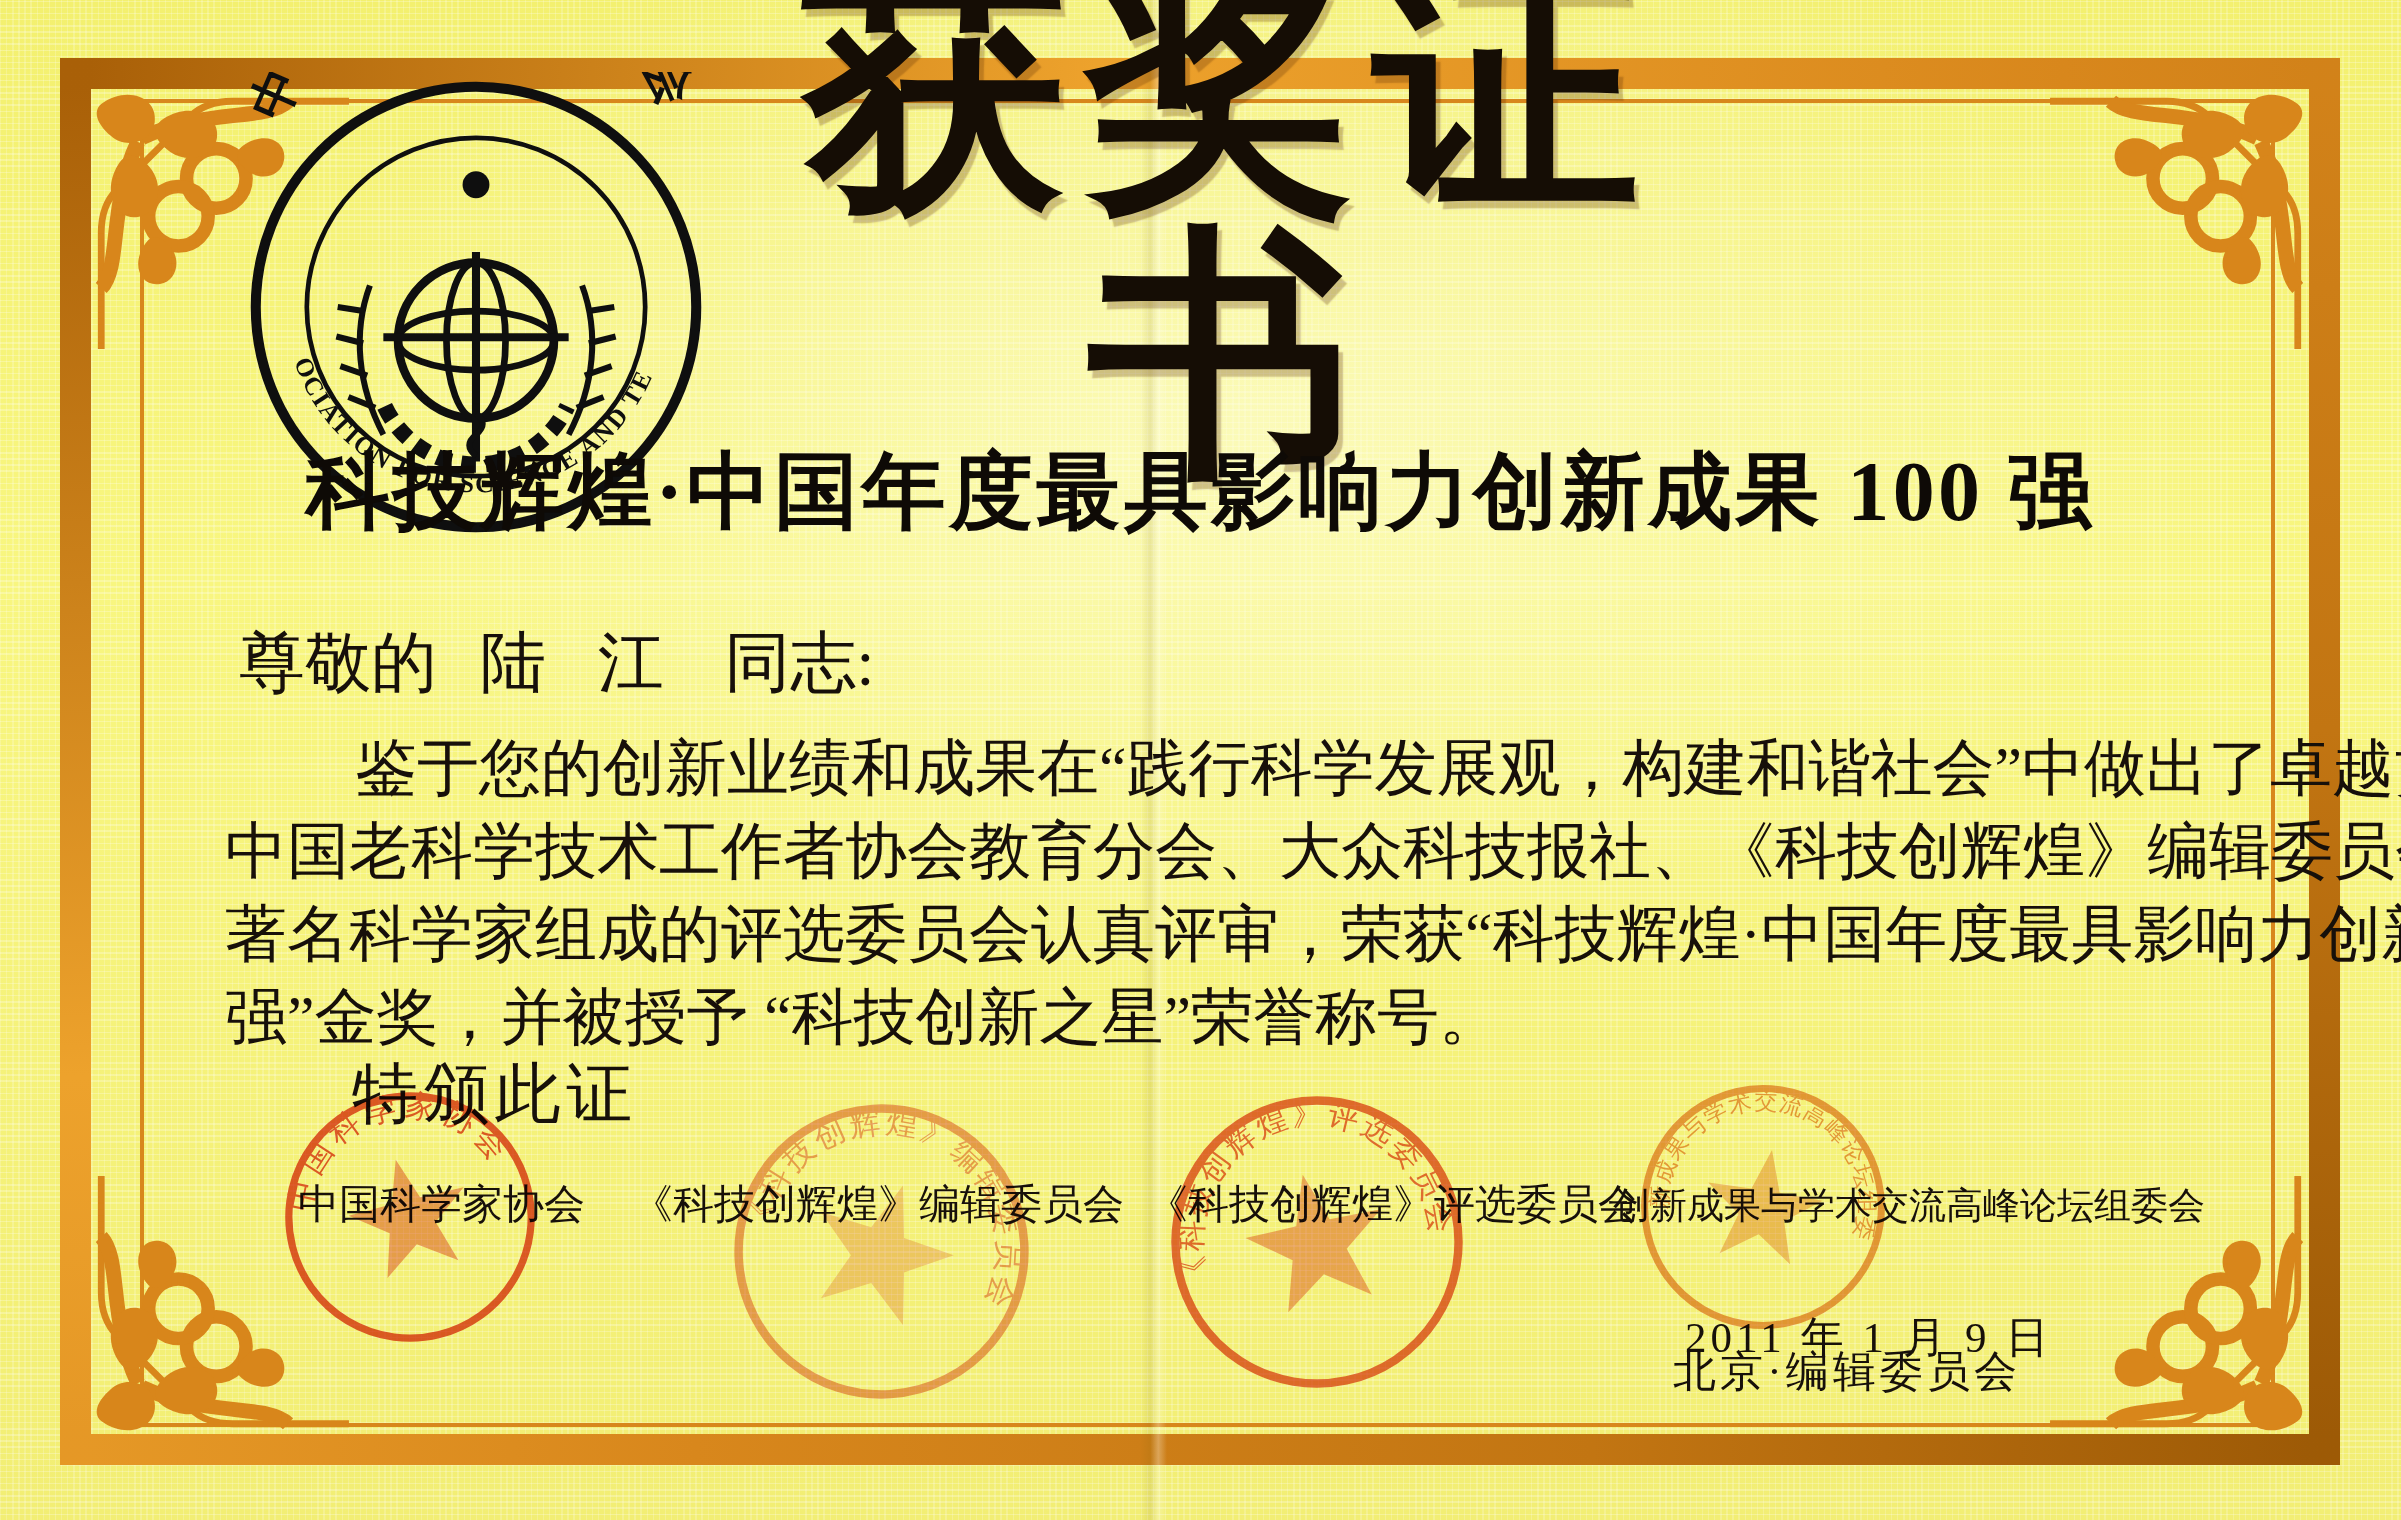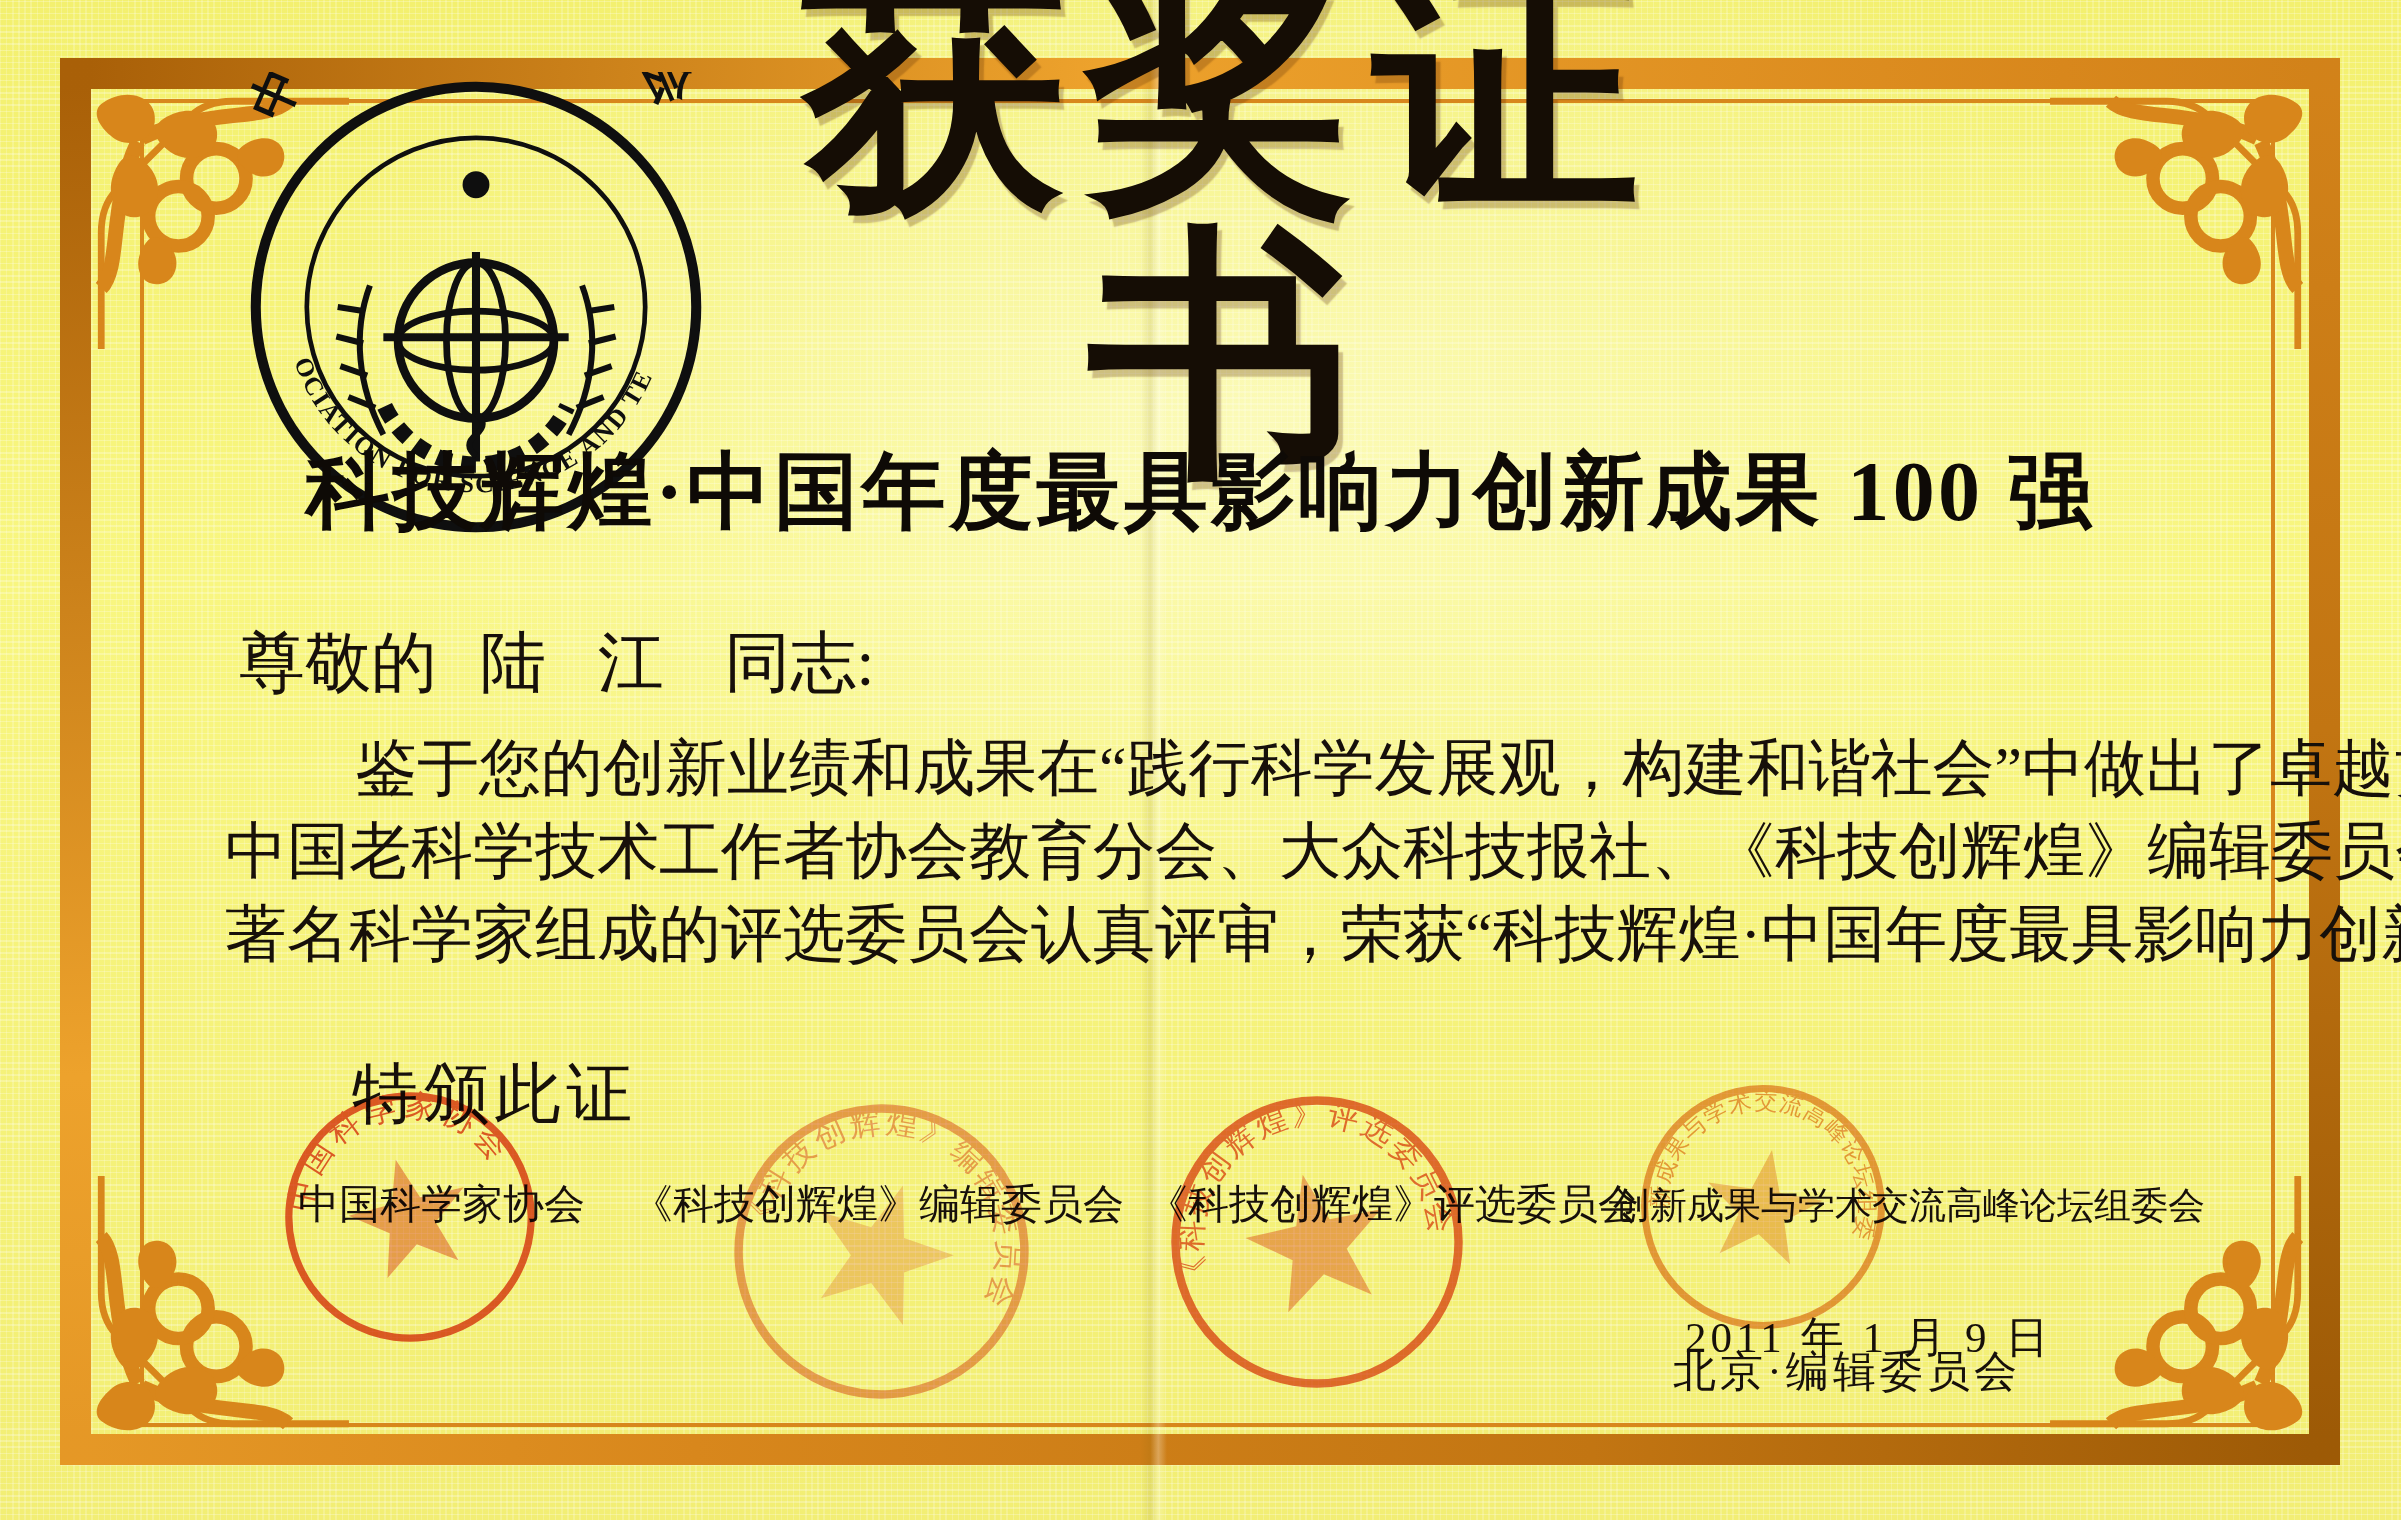--- a/index.html
+++ b/index.html
@@ -140,20 +140,21 @@
   <div class="subtitle">科技辉煌·中国年度最具影响力创新成果 100 强</div>
 
   <div class="salutation">
     <span>尊敬的</span><span class="name">陆 江</span><span>同志:</span>
   </div>
 
   <div class="bodytext">
     <div class="line indent">鉴于您的创新业绩和成果在“践行科学发展观，构建和谐社会”中做出了卓越贡献，经</div>
     <div class="line">中国老科学技术工作者协会教育分会、大众科技报社、《科技创辉煌》编辑委员会和知名院士，</div>
     <div class="line">著名科学家组成的评选委员会认真评审，荣获“科技辉煌·中国年度最具影响力创新成果 100</div>
+    <div class="line">强”金奖，并被授予 “科技创新之星”荣誉称号。</div>
   </div>
 
   <div class="closing">特颁此证</div>
 
   <div class="signatory sig1">中国科学家协会</div>
   <div class="signatory sig2">《科技创辉煌》编辑委员会</div>
   <div class="signatory sig3">《科技创辉煌》评选委员会</div>
   <div class="signatory sig4">创新成果与学术交流高峰论坛组委会</div>
 
   <div class="issue-date">2011 年 1 月 9 日</div>

